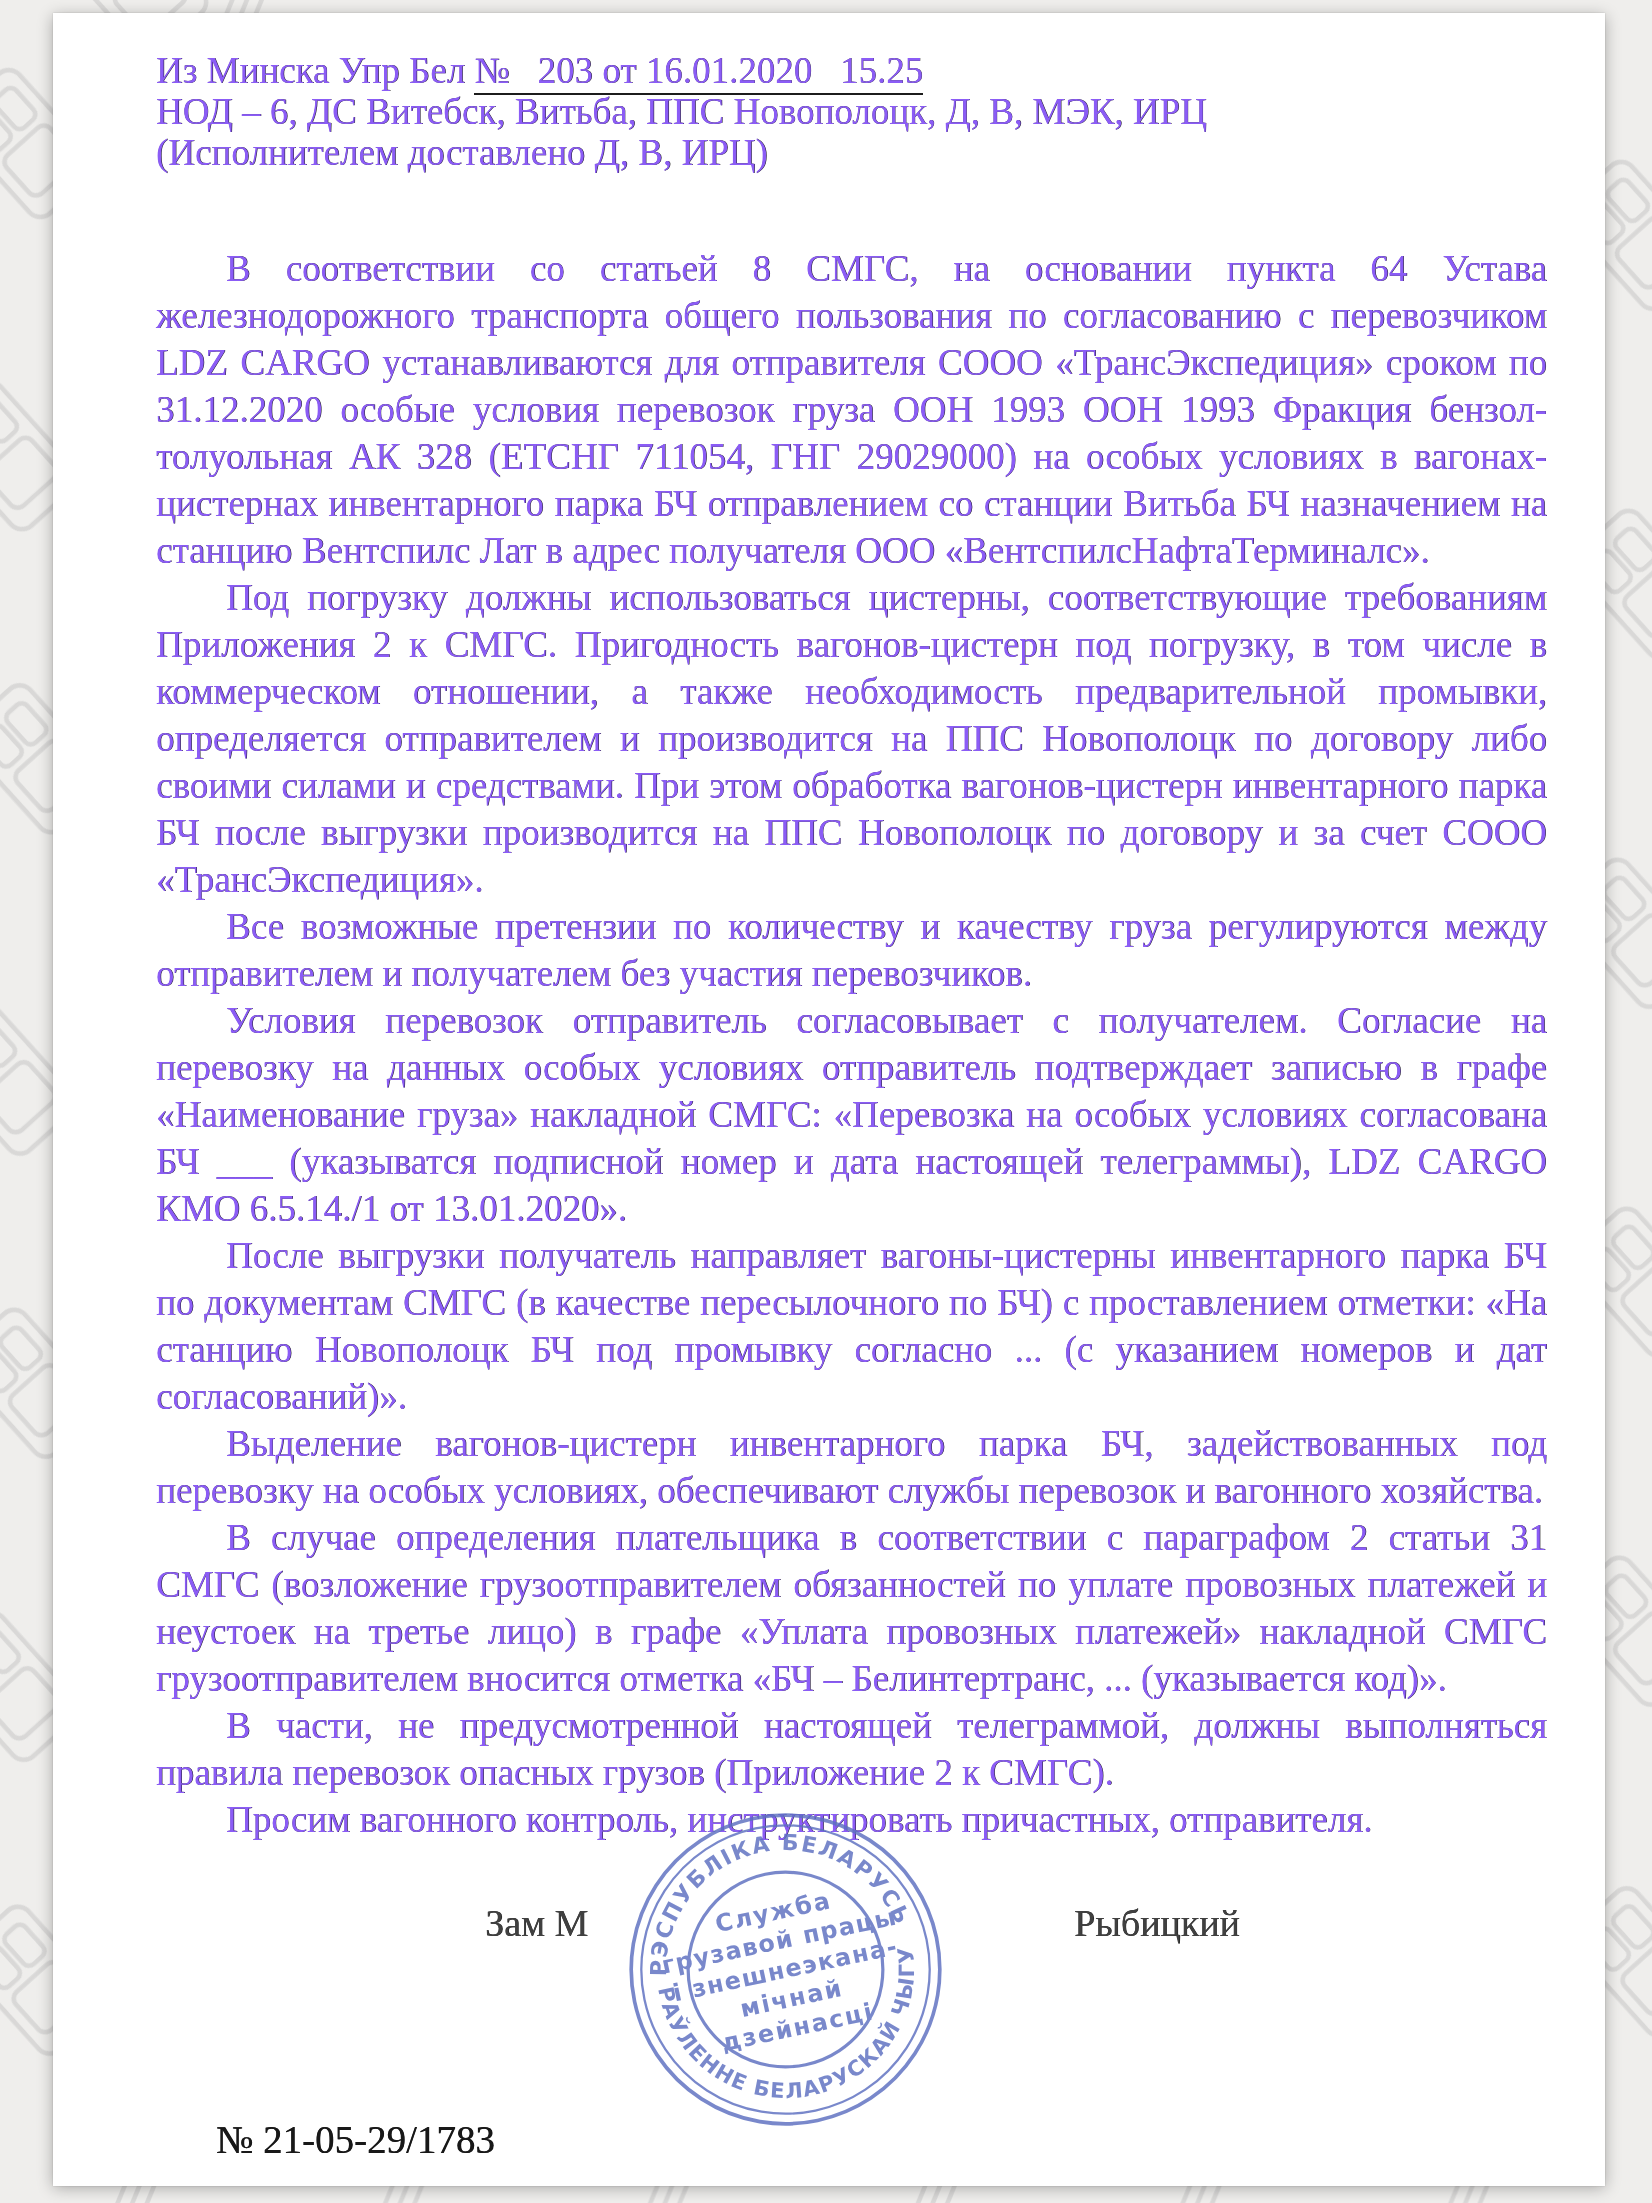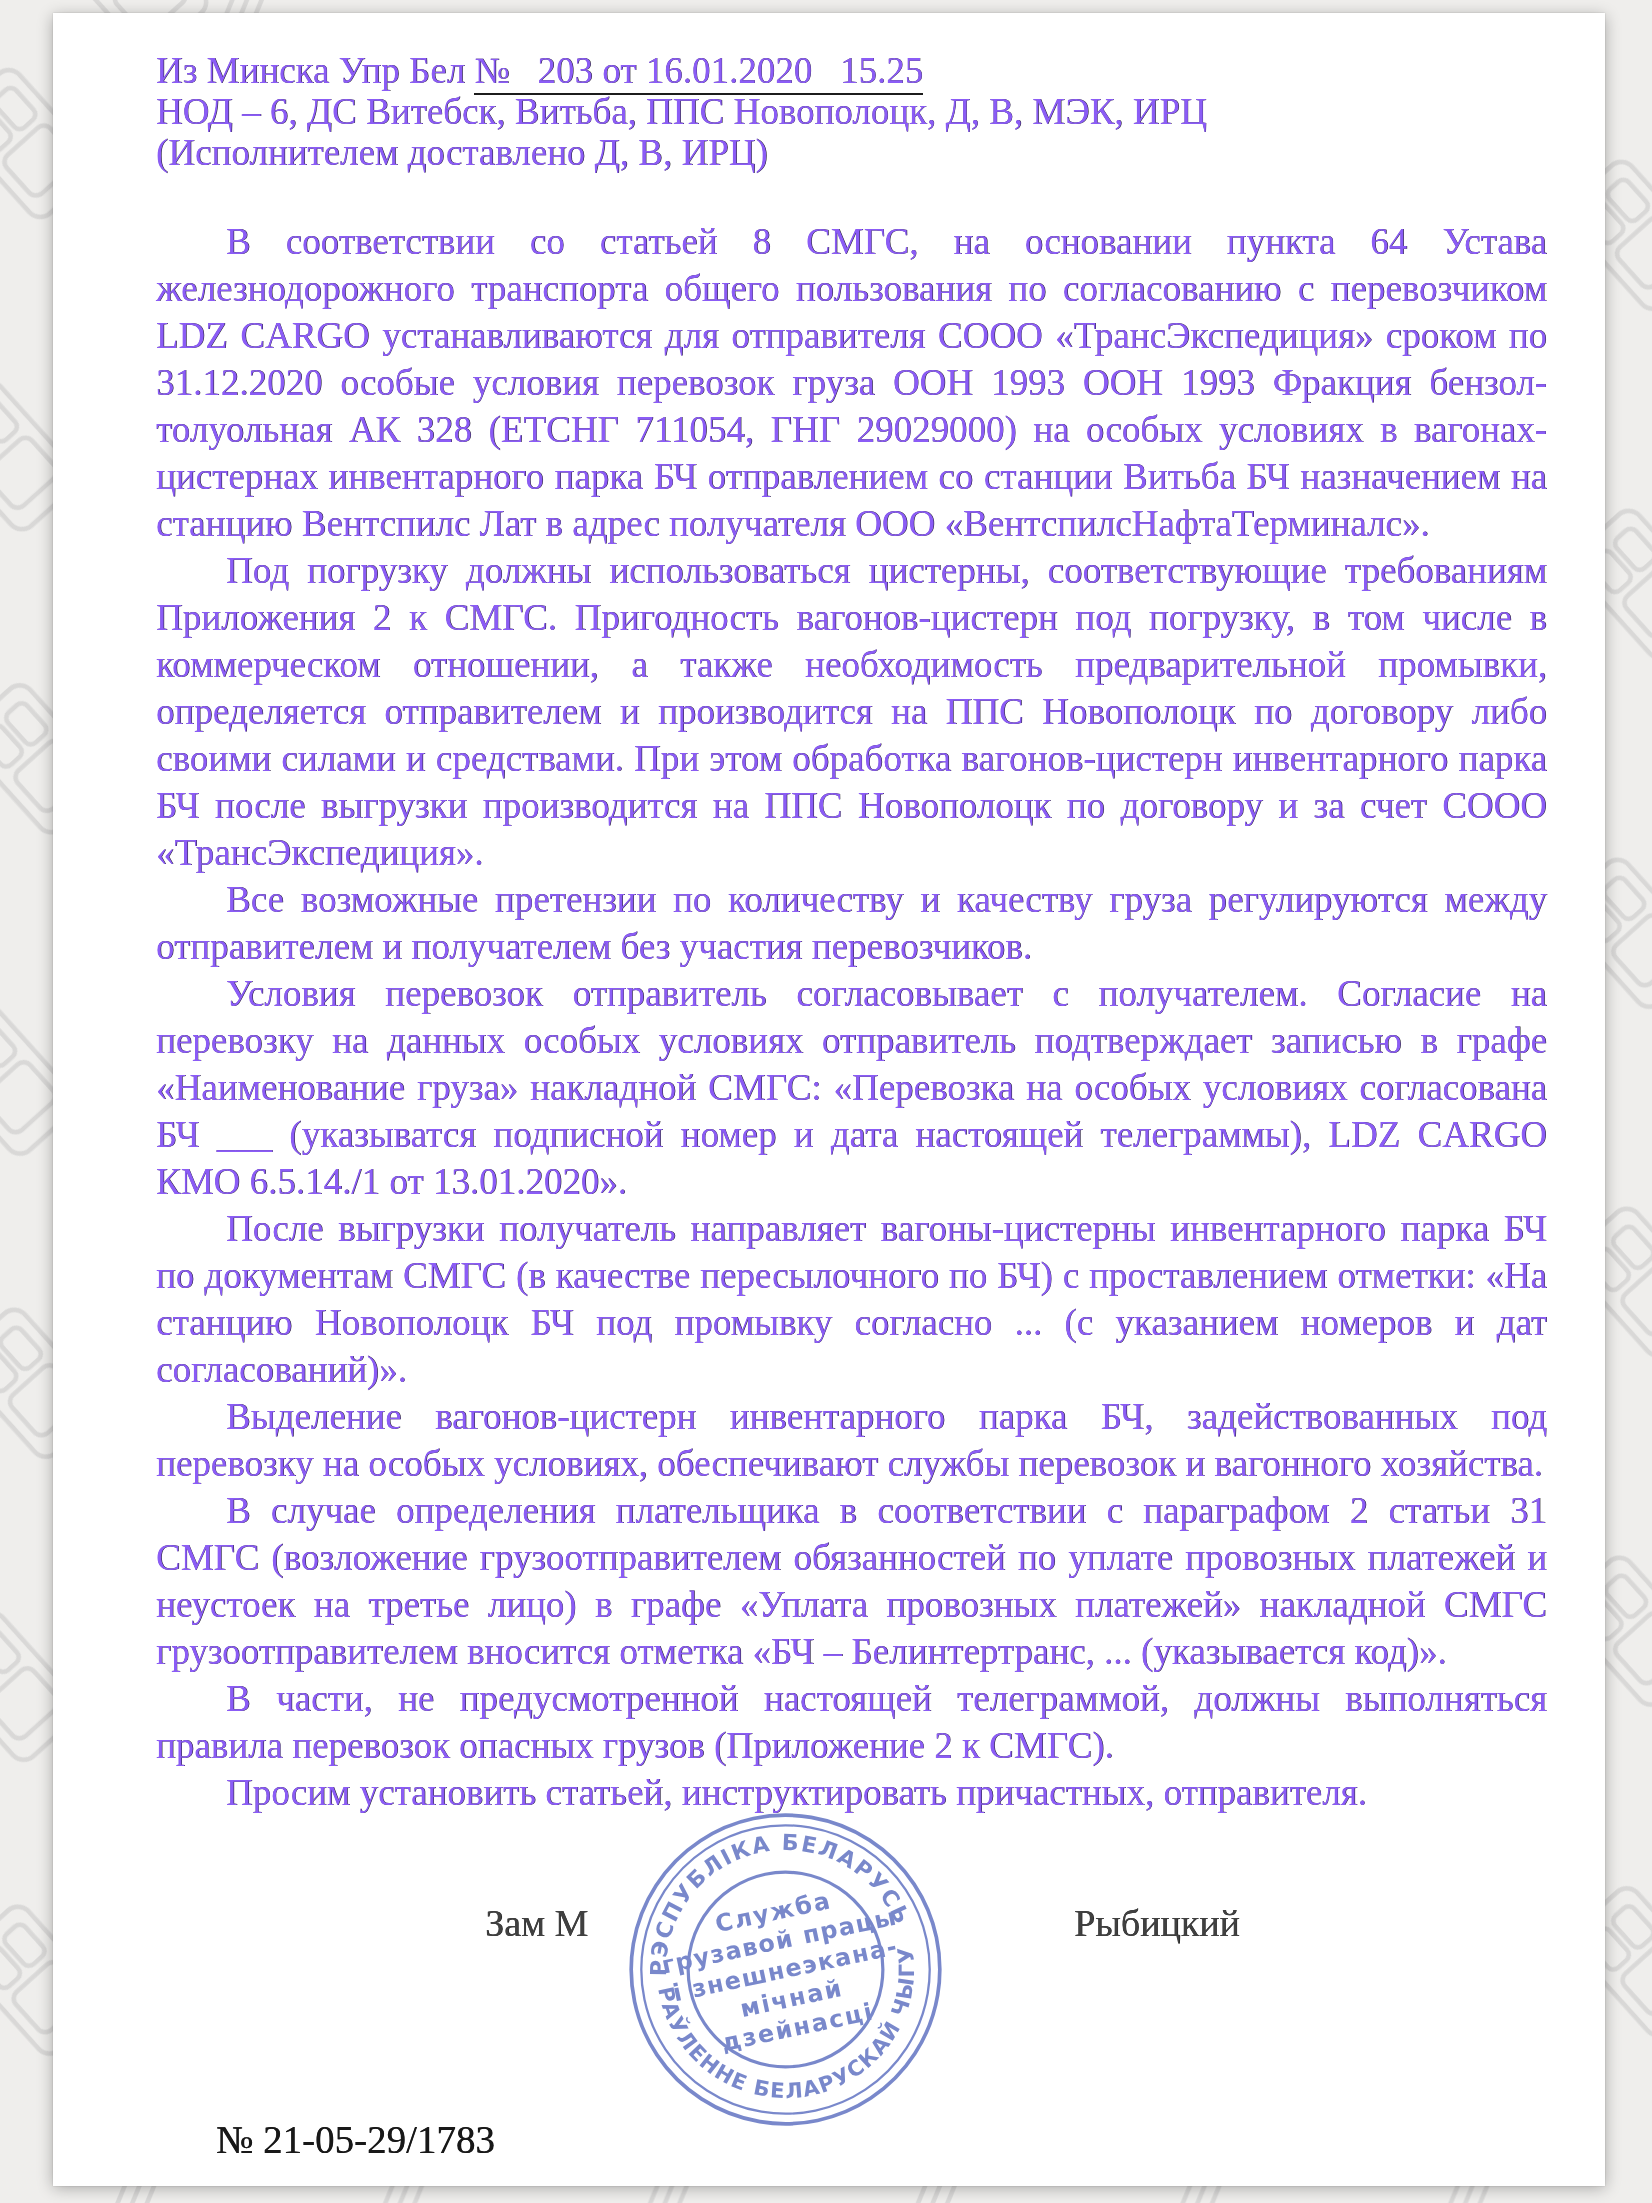--- a/index.html
+++ b/index.html
@@ -17,21 +17,21 @@
   .content{
     position:absolute;left:103px;top:37px;width:1391px;color:#8b5cf6;
   }
   .hdr-line{
     font-size:37px;line-height:41px;white-space:pre-wrap;
     text-shadow:0.4px 0 0 #181818;
   }
   .underlined{
     border-bottom:2.8px solid #1c1c1c;padding-bottom:1.8px;
   }
-  .body-text{margin-top:45px;}
+  .body-text{margin-top:72px;}
   .body-text p{
     margin:0;font-size:37px;line-height:47px;
     text-align:justify;text-indent:70px;
     text-shadow:0.4px 0 0 #181818;
   }
   .signature-left,.signature-right{
     position:absolute;font-size:38px;color:#404040;
     text-shadow:0.4px 0 0 #181818;
   }
   .signature-left{left:432px;top:1888px;}
@@ -106,21 +106,21 @@
 
     <div class="body-text">
       <p>В соответствии со статьей 8 СМГС, на основании пункта 64 Устава железнодорожного транспорта общего пользования по согласованию с перевозчиком LDZ CARGO устанавливаются для отправителя СООО «ТрансЭкспедиция» сроком по 31.12.2020 особые условия перевозок груза ООН 1993 ООН 1993 Фракция бензол-толуольная АК 328 (ЕТСНГ 711054, ГНГ 29029000) на особых условиях в вагонах-цистернах инвентарного парка БЧ отправлением со станции Витьба БЧ назначением на станцию Вентспилс Лат в адрес получателя ООО «ВентспилсНафтаТерминалс».</p>
       <p>Под погрузку должны использоваться цистерны, соответствующие требованиям Приложения 2 к СМГС. Пригодность вагонов-цистерн под погрузку, в том числе в коммерческом отношении, а также необходимость предварительной промывки, определяется отправителем и производится на ППС Новополоцк по договору либо своими силами и средствами. При этом обработка вагонов-цистерн инвентарного парка БЧ после выгрузки производится на ППС Новополоцк по договору и за счет СООО «ТрансЭкспедиция».</p>
       <p>Все возможные претензии по количеству и качеству груза регулируются между отправителем и получателем без участия перевозчиков.</p>
       <p>Условия перевозок отправитель согласовывает с получателем. Согласие на перевозку на данных особых условиях отправитель подтверждает записью в графе «Наименование груза» накладной СМГС: «Перевозка на особых условиях согласована БЧ ___ (указыватся подписной номер и дата настоящей телеграммы), LDZ CARGO КМО 6.5.14./1 от 13.01.2020».</p>
       <p>После выгрузки получатель направляет вагоны-цистерны инвентарного парка БЧ по документам СМГС (в качестве пересылочного по БЧ) с проставлением отметки: «На станцию Новополоцк БЧ под промывку согласно ... (с указанием номеров и дат согласований)».</p>
       <p>Выделение вагонов-цистерн инвентарного парка БЧ, задействованных под перевозку на особых условиях, обеспечивают службы перевозок и вагонного хозяйства.</p>
       <p>В случае определения плательщика в соответствии с параграфом 2 статьи 31 СМГС (возложение грузоотправителем обязанностей по уплате провозных платежей и неустоек на третье лицо) в графе «Уплата провозных платежей» накладной СМГС грузоотправителем вносится отметка «БЧ – Белинтертранс, ... (указывается код)».</p>
       <p>В части, не предусмотренной настоящей телеграммой, должны выполняться правила перевозок опасных грузов (Приложение 2 к СМГС).</p>
-      <p>Просим установить статьей, инструктировать причастных, отправителя.</p>
+      <p>Просим вагонного контроль, инструктировать причастных, отправителя.</p>
     </div>
 
   </div>
 
   <div class="signature-left">Зам М</div>
   <div class="signature-right">Рыбицкий</div>
 
   <div class="footer">
     <div>№ 21-05-29/1783</div>
     

